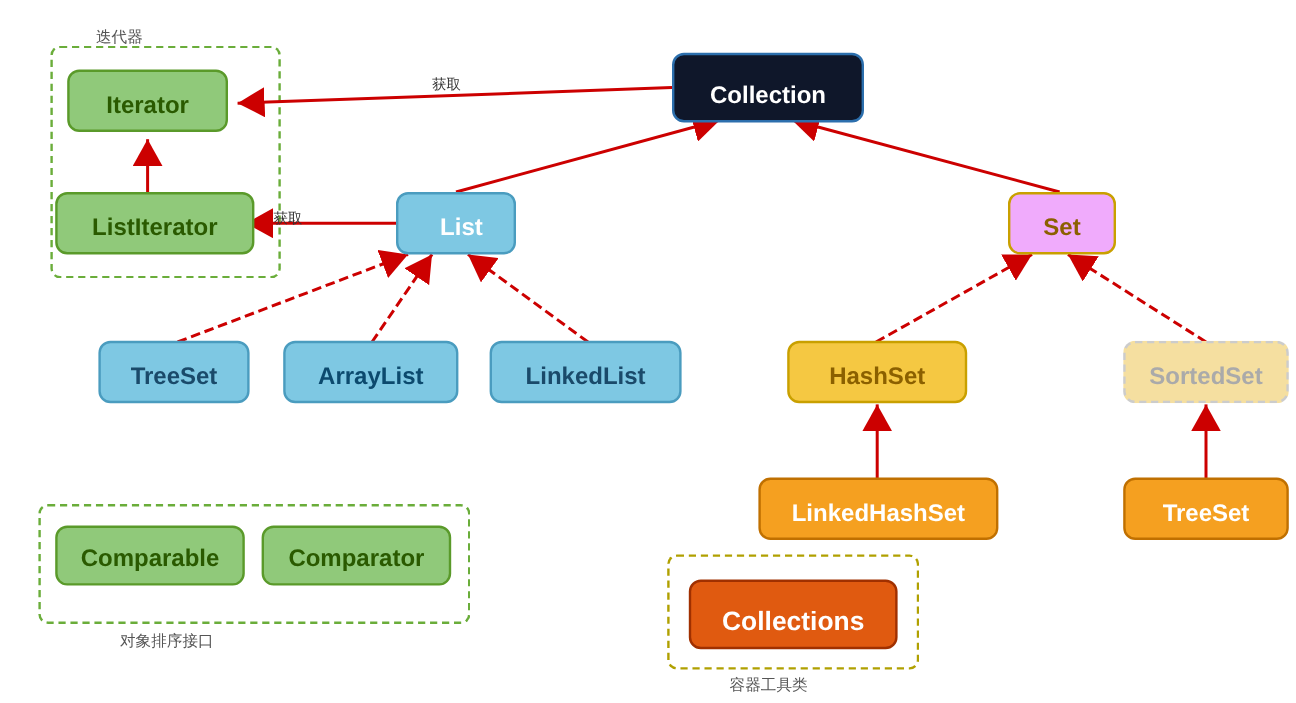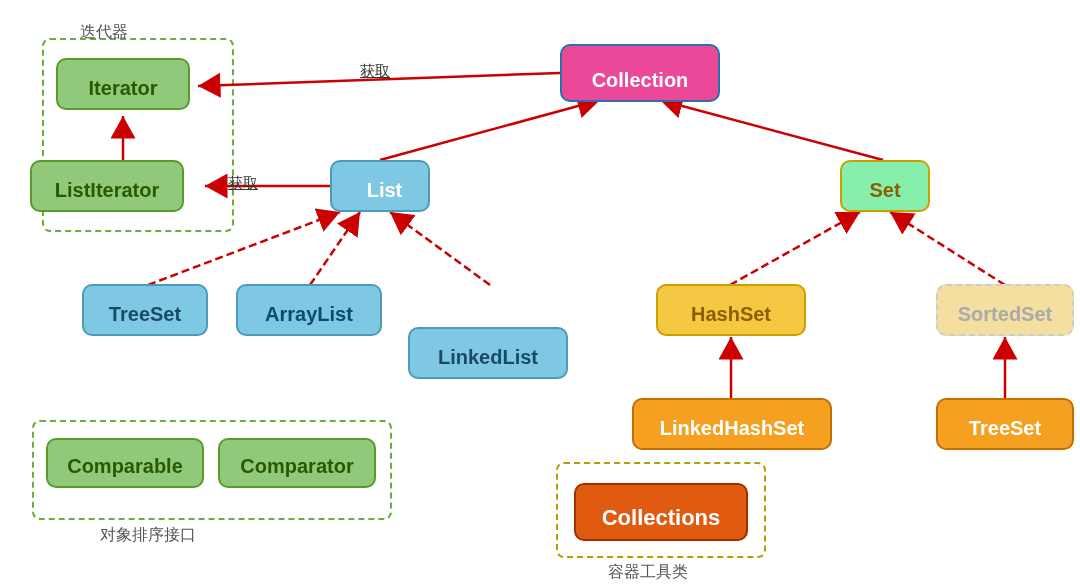--- a/index.html
+++ b/index.html
@@ -22,31 +22,31 @@
       align-items: flex-end;
       justify-content: center;
       border-radius: 10px;
       font-size: 20px;
       font-weight: bold;
       text-align: center;
       padding: 8px 14px;
       white-space: nowrap;
     }
     .node-collection {
-      background: #ec4899;
+      background: #0f172a;
       color: #fff;
       border: 2px solid #2c6fad;
     }
     .node-list {
       background: #7EC8E3;
       color: #fff;
       border: 2px solid #4a9cbf;
     }
     .node-set {
-      background: #86efac;
+      background: #f0abfc;
       color: #8B6000;
       border: 2px solid #c9a000;
     }
     .node-iterator {
       background: #90C97A;
       color: #2a5a00;
       border: 2px solid #5a9a2a;
     }
     .node-listiterator {
       background: #90C97A;
@@ -60,21 +60,20 @@
     }
     .node-arraylist {
       background: #7EC8E3;
       color: #0c4a6e;
       border: 2px solid #4a9cbf;
     }
     .node-linkedlist {
       background: #7EC8E3;
       color: #1a4a6a;
       border: 2px solid #4a9cbf;
-      margin-top: 43px;
     }
     .node-hashset {
       background: #F5C842;
       color: #8B6000;
       border: 2px solid #c9a000;
     }
     .node-linkedhashset {
       background: #F5A020;
       color: #fff;
       border: 2px solid #c07000;
@@ -104,40 +103,39 @@
       color: #fff;
       border: 2px solid #a03000;
     }
     .dashed-box {
       position: absolute;
       border: 2px dashed #6aad3a;
       border-radius: 8px;
     }
     .dashed-box-label {
       position: absolute;
-      font-size: 16px;
+      font-size: 13px;
       color: #555;
       font-family: Arial, sans-serif;
     }
     .dashed-box-yellow {
       border-color: #b0a000;
     }
     svg.arrows {
       position: absolute;
       top: 0; left: 0;
       width: 1080px;
       height: 586px;
       pointer-events: none;
     }
     .arrow-label {
       position: absolute;
-      font-size: 15px;
+      font-size: 12px;
       color: #333;
       font-family: Arial, sans-serif;
-      text-decoration: underline;
     }
   </style>
 </head>
 <body>
 
 <div id="diagram">
 
   <div class="dashed-box" style="left:42px; top:38px; width:192px; height:194px;"></div>
   <span class="dashed-box-label" style="left:80px; top:22px;">迭代器</span>
 
@@ -196,21 +194,21 @@
   </div>
 
   <div class="node node-set" style="left:840px; top:160px; width:90px; height:52px;">
     <span>Set</span>
   </div>
 
   <div class="node node-iterator" style="left:56px; top:58px; width:134px; height:52px;">
     <span>Iterator</span>
   </div>
 
-  <div class="node node-listiterator" style="left:30px; top:160px; width:154px; height:52px;">
+  <div class="node node-listiterator" style="left:46px; top:160px; width:166px; height:52px;">
     <span>ListIterator</span>
   </div>
 
   <div class="node node-vector" style="left:82px; top:284px; width:126px; height:52px;">
     <span>TreeSet</span>
   </div>
 
   <div class="node node-arraylist" style="left:236px; top:284px; width:146px; height:52px;">
     <span>ArrayList</span>
   </div>

